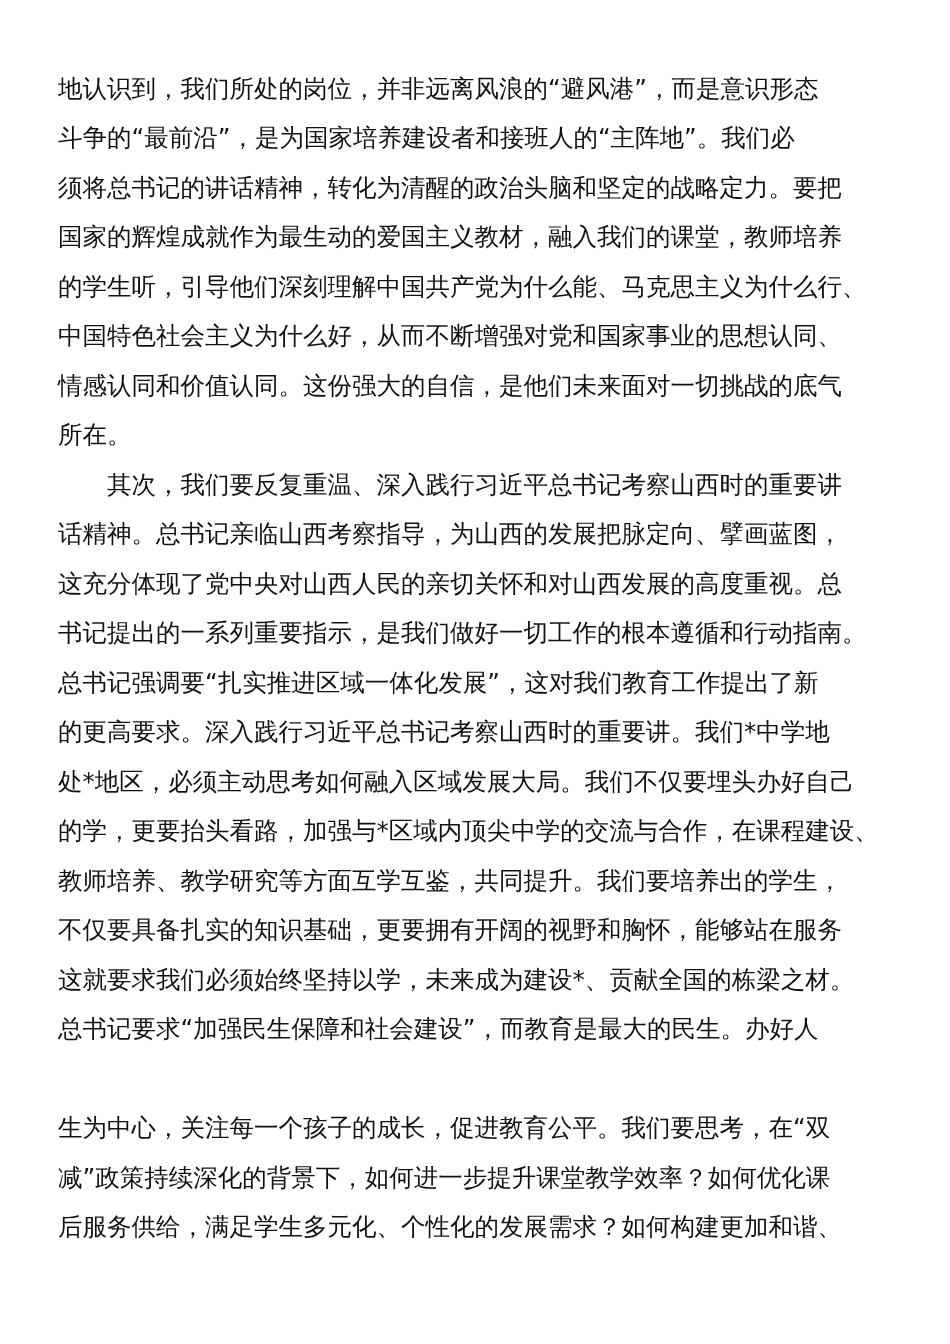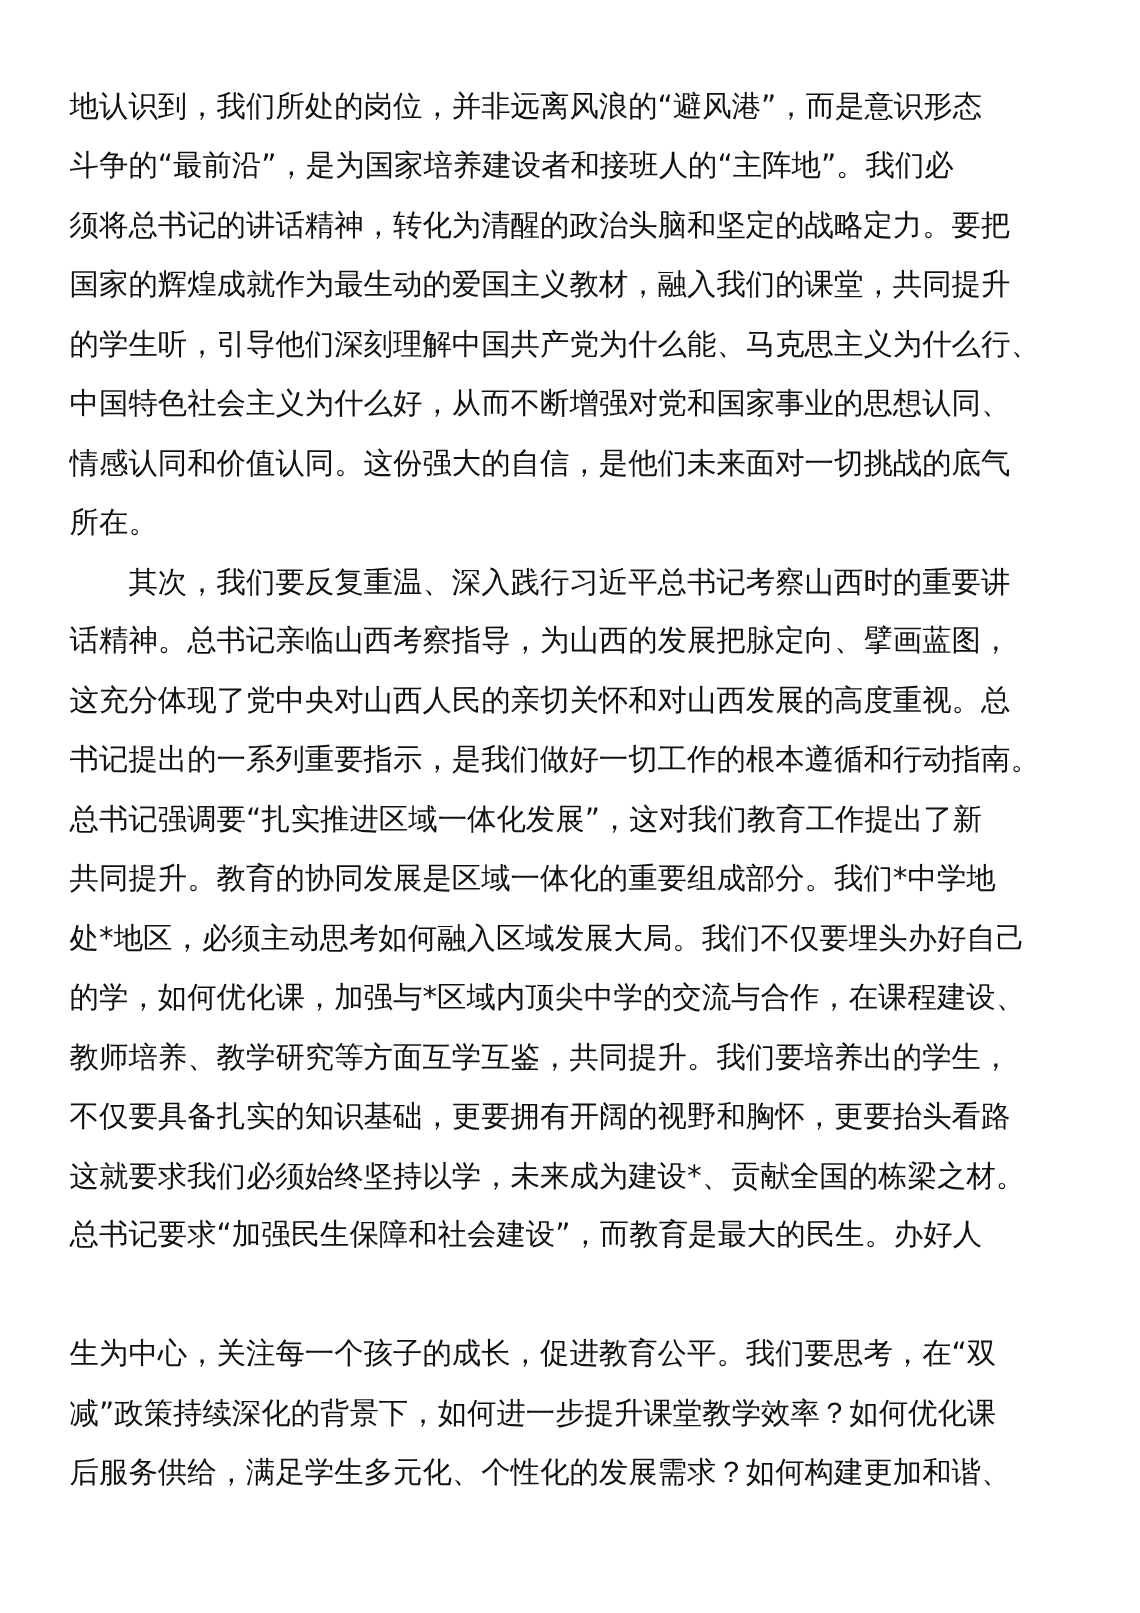--- a/index.html
+++ b/index.html
@@ -18,33 +18,33 @@
   }
   .indent { left: 107px; }
 </style>
 </head>
 <body>
 
 <div class="page">
   <div class="line" style="top:74px">地认识到，我们所处的岗位，并非远离风浪的“避风港”，而是意识形态</div>
   <div class="line" style="top:123px">斗争的“最前沿”，是为国家培养建设者和接班人的“主阵地”。我们必</div>
   <div class="line" style="top:173px">须将总书记的讲话精神，转化为清醒的政治头脑和坚定的战略定力。要把</div>
-  <div class="line" style="top:222px">国家的辉煌成就作为最生动的爱国主义教材，融入我们的课堂，共同提升</div>
+  <div class="line" style="top:222px">国家的辉煌成就作为最生动的爱国主义教材，融入我们的课堂，教师培养</div>
   <div class="line" style="top:272px">的学生听，引导他们深刻理解中国共产党为什么能、马克思主义为什么行、</div>
   <div class="line" style="top:321px">中国特色社会主义为什么好，从而不断增强对党和国家事业的思想认同、</div>
   <div class="line" style="top:371px">情感认同和价值认同。这份强大的自信，是他们未来面对一切挑战的底气</div>
   <div class="line" style="top:420px">所在。</div>
   <div class="line indent" style="top:470px">其次，我们要反复重温、深入践行习近平总书记考察山西时的重要讲</div>
   <div class="line" style="top:519px">话精神。总书记亲临山西考察指导，为山西的发展把脉定向、擘画蓝图，</div>
   <div class="line" style="top:618px">书记提出的一系列重要指示，是我们做好一切工作的根本遵循和行动指南。</div>
   <div class="line" style="top:569px">这充分体现了党中央对山西人民的亲切关怀和对山西发展的高度重视。总</div>
   <div class="line" style="top:668px">总书记强调要“扎实推进区域一体化发展”，这对我们教育工作提出了新</div>
-  <div class="line" style="top:717px">共同提升。教育的协同发展是区域一体化的重要组成部分。我们*中学地</div>
+  <div class="line" style="top:717px">的更高要求。深入践行习近平总书记考察山西时的重要讲。我们*中学地</div>
   <div class="line" style="top:767px">处*地区，必须主动思考如何融入区域发展大局。我们不仅要埋头办好自己</div>
-  <div class="line" style="top:816px">的学，如何优化课，加强与*区域内顶尖中学的交流与合作，在课程建设、</div>
+  <div class="line" style="top:816px">的学，更要抬头看路，加强与*区域内顶尖中学的交流与合作，在课程建设、</div>
   <div class="line" style="top:866px">教师培养、教学研究等方面互学互鉴，共同提升。我们要培养出的学生，</div>
-  <div class="line" style="top:915px">不仅要具备扎实的知识基础，更要拥有开阔的视野和胸怀，更要抬头看路</div>
+  <div class="line" style="top:915px">不仅要具备扎实的知识基础，更要拥有开阔的视野和胸怀，能够站在服务</div>
   <div class="line" style="top:965px">这就要求我们必须始终坚持以学，未来成为建设*、贡献全国的栋梁之材。</div>
   <div class="line" style="top:1014px">总书记要求“加强民生保障和社会建设”，而教育是最大的民生。办好人</div>
   <div class="line" style="top:1113px">生为中心，关注每一个孩子的成长，促进教育公平。我们要思考，在“双</div>
   <div class="line" style="top:1163px">减”政策持续深化的背景下，如何进一步提升课堂教学效率？如何优化课</div>
   <div class="line" style="top:1212px">后服务供给，满足学生多元化、个性化的发展需求？如何构建更加和谐、</div>
 </div>
 
 </body></html>

